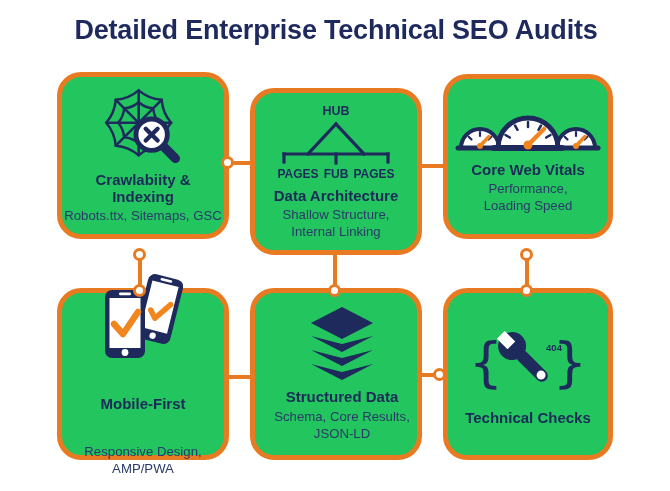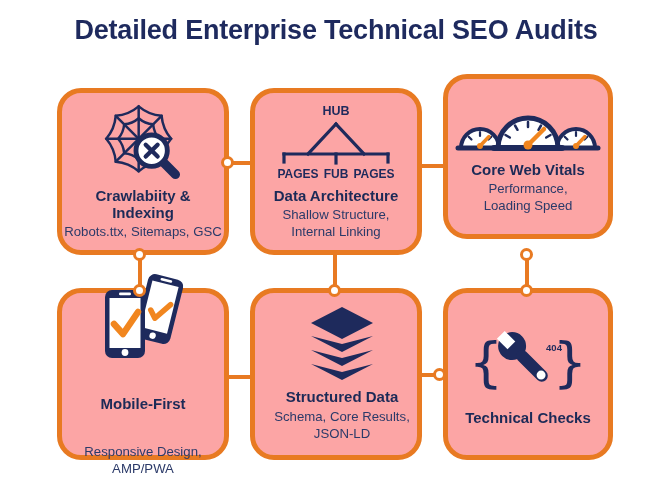--- a/index.html
+++ b/index.html
@@ -1,21 +1,21 @@
 <!DOCTYPE html>
 <html><head>
 <meta charset="utf-8">
 <style>
   html,body{margin:0;padding:0;background:#ffffff;}
   #stage{position:relative;width:670px;height:491px;background:#ffffff;overflow:hidden;
          font-family:"Liberation Sans",sans-serif;}
   .main-title{position:absolute;top:14px;left:0;width:670px;text-align:center;
          font-size:27px;font-weight:bold;color:#1E2A5E;letter-spacing:-0.2px;margin:1px;}
   .card{position:absolute;box-sizing:border-box;border:5px solid #E87A22;border-radius:24px;
-        background:#fca5a5;display:flex;flex-direction:column;align-items:center;
+        background:#22c55e;display:flex;flex-direction:column;align-items:center;
         justify-content:center;text-align:center;z-index:1;padding:4px 2px;}
   .card-title{font-size:15px;font-weight:bold;color:#1C2A57;margin-top:5px;line-height:1.15;}
   .card-sub{font-size:13.2px;color:#2B3A69;white-space:pre-line;line-height:1.28;margin-top:3px;}
   .icon-wrap{display:flex;align-items:center;justify-content:center;}
   .h-line{position:absolute;height:4px;background:#E87A22;z-index:0;}
   .v-line{position:absolute;width:4px;background:#E87A22;z-index:0;}
   .node{position:absolute;width:13px;height:13px;border:3px solid #E87A22;border-radius:50%;
         background:#fff;box-sizing:border-box;z-index:2;}
   svg{display:block;}
 </style>
@@ -34,21 +34,21 @@
   <div class="v-line" style="left:333px;top:252px;height:42px;"></div>
   <div class="v-line" style="left:525px;top:252px;height:42px;"></div>
   <div class="node" style="left:221px;top:156px;"></div>
   <div class="node" style="left:133px;top:248px;"></div>
   <div class="node" style="left:133px;top:284px;"></div>
   <div class="node" style="left:328px;top:284px;"></div>
   <div class="node" style="left:520px;top:248px;"></div>
   <div class="node" style="left:520px;top:284px;"></div>
   <div class="node" style="left:433px;top:368px;"></div>
 
-  <div class="card" style="left:57px;top:88px;width:172px;height:167px;align-items:center;">
+  <div class="card" style="left:57px;top:72px;width:172px;height:167px;align-items:center;">
     <div class="icon-wrap">
       <svg width="88" height="80" viewBox="0 0 80 74">
         <g stroke="#1E2A5C" stroke-width="2.3" fill="none" stroke-linecap="round">
           <line x1="36" y1="34" x2="66" y2="34"></line>
             <line x1="36" y1="34" x2="57.2" y2="55.2"></line>
           <line x1="36" y1="34" x2="36" y2="64"></line>
             <line x1="36" y1="34" x2="14.8" y2="55.2"></line>
           <line x1="36" y1="34" x2="6" y2="34"></line>
             <line x1="36" y1="34" x2="14.8" y2="12.8"></line>
           <line x1="36" y1="34" x2="36" y2="4"></line>

